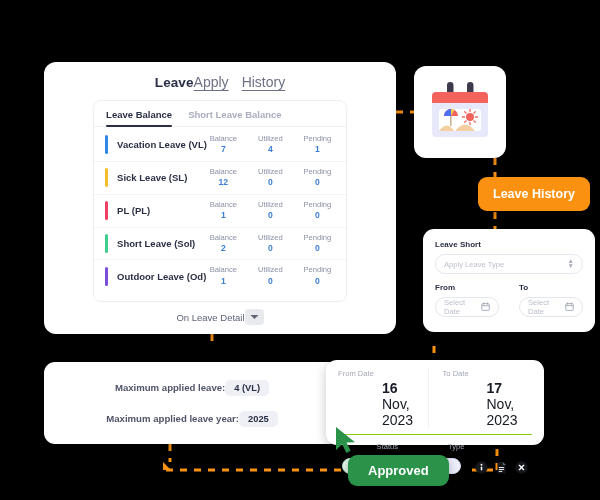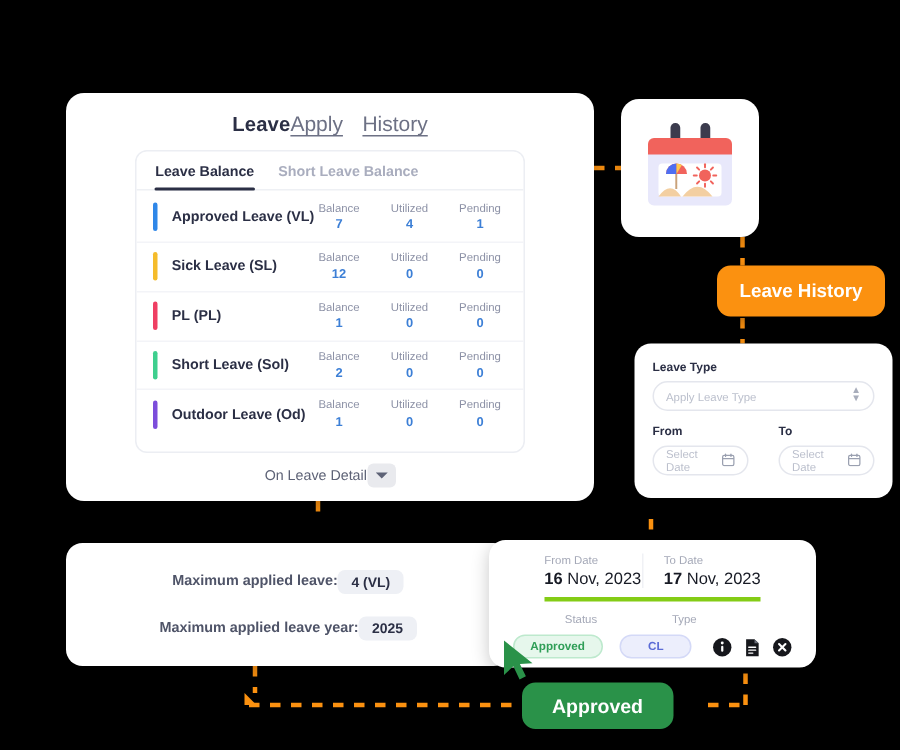--- a/index.html
+++ b/index.html
@@ -133,25 +133,25 @@
     font-size: 9.3px; color: #2b2f45; font-weight: 700;
   }
 
   
   #detail-card {
     left: 326px; top: 360px; width: 218px; height: 85px;
     border-radius: 11px; box-shadow: 0 3px 12px rgba(0,0,0,.22);
     padding: 9px 12px 8px 12px;
     display: flex; flex-direction: column;
   }
-  .dates { display: flex; border-bottom: 3px solid #84cc16; padding-bottom: 6px; }
+  .dates { display: flex; border-bottom: 1px solid #84cc16; padding-bottom: 6px; }
   .date-col { flex: 1; }
   .date-col + .date-col { border-left: 1px solid #f0f1f5; padding-left: 14px; }
   .date-label { font-size: 7.6px; color: #a4a8b7; margin-bottom: 2px; }
-  .date-value { font-size: 11px; color: #171a24; }
+  .date-value { font-size: 14px; color: #171a24; margin-left: 44px; }
   .date-value b { font-weight: 700; }
   .detail-bottom { display: flex; align-items: flex-end; padding-top: 7px; gap: 11px; }
   .mini-label { font-size: 7.6px; color: #a4a8b7; margin-bottom: 3px; margin-left: 35px; }
   .pill-approved {
     background: #e6f7ec; color: #2f9e57; border: 1px solid #bde9cd;
     font-size: 7.8px; font-weight: 600; border-radius: 9px;
     padding: 2.5px 11px; display: inline-block; cursor: pointer;
   }
   .pill-type {
     background: #eceefc; color: #5b6bd6; border: 1px solid #d4d9f7;
@@ -214,21 +214,21 @@
     <div class="tab-panel">
       <div class="tabs">
         <div class="tab active">Leave Balance</div>
         <div class="tab">Short Leave Balance</div>
       </div>
 
       <div class="rows">
 
         <div class="row">
           <div class="bar" style="background:#2f87e8"></div>
-          <div class="row-name">Approved Leave (VL)</div>
+          <div class="row-name">Vacation Leave (VL)</div>
           <div class="metrics">
             <div class="metric">
               <div class="metric-label">Balance</div>
               <div class="metric-value">7</div>
             </div>
             <div class="metric">
               <div class="metric-label">Utilized</div>
               <div class="metric-value">4</div>
             </div>
             <div class="metric">
@@ -361,21 +361,21 @@
           <line x1="46.3" y1="32.7" x2="44.9" y2="34.1"></line>
           <line x1="37.1" y1="41.9" x2="35.7" y2="43.3"></line>
         </g>
       </svg>
     </span>
   </div>
 
   <div id="leave-history-pill">Leave History</div>
 
   <div class="card" id="form-card">
-    <div class="fld-label">Leave Type</div>
+    <div class="fld-label">Leave Short</div>
     <div class="fld">
       <span>Apply Leave Type</span>
       <span class="stepper">
         <span>▲</span>
           <span>▼</span>
       </span>
     </div>
     <div class="form-row">
       <div class="form-col">
         <div class="fld-label">From</div>

